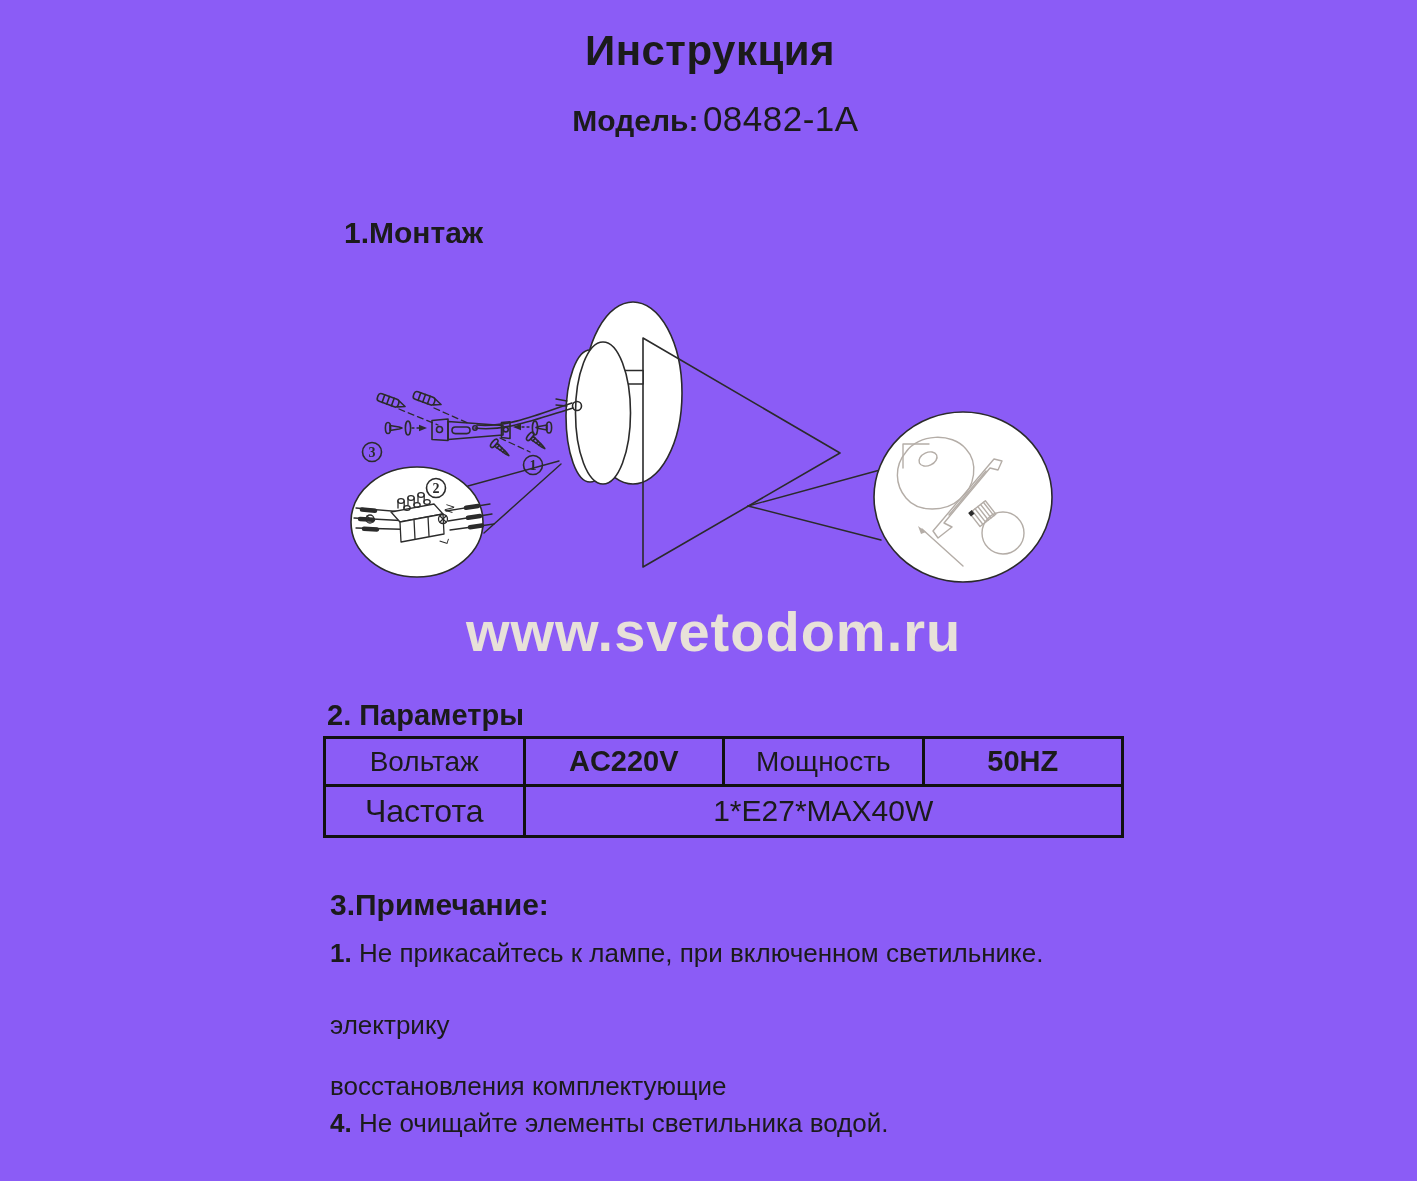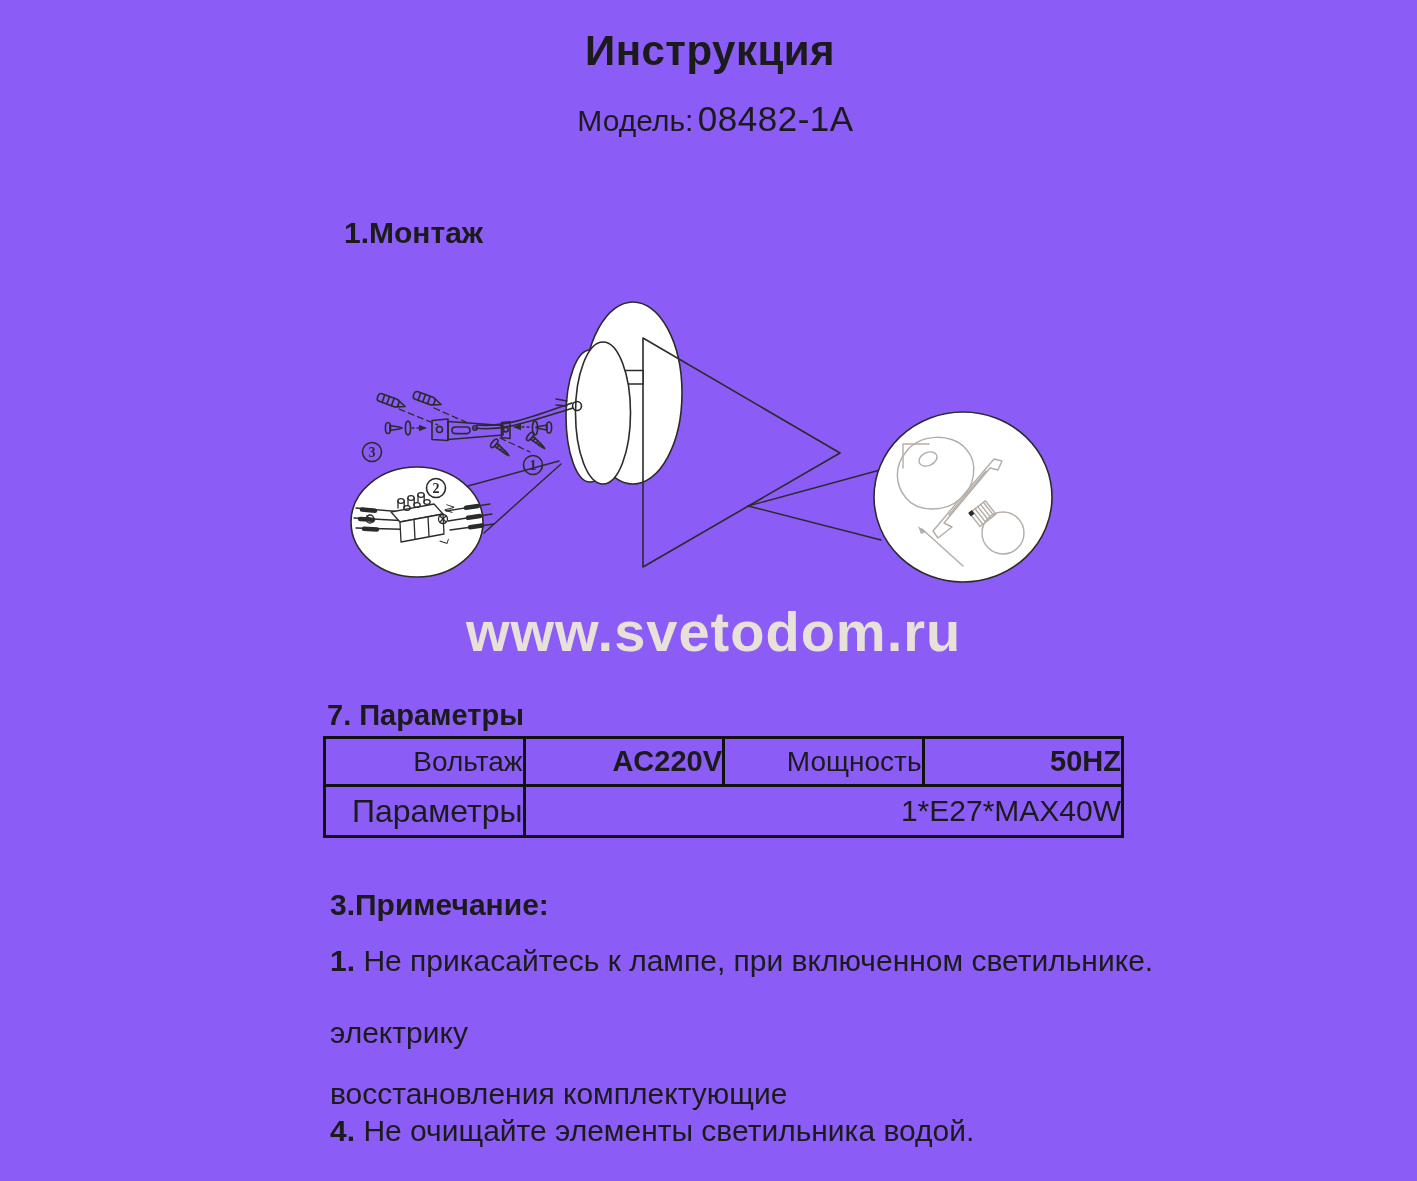--- a/index.html
+++ b/index.html
@@ -1,35 +1,35 @@
 <!DOCTYPE html>
 <html><head>
 <meta charset="utf-8">
 <style>
   html,body{margin:0;padding:0;background:#ffffff;}
   .page{position:relative;width:1417px;height:1181px;background:#8b5cf6;overflow:hidden;
         font-family:"Liberation Sans",sans-serif;color:#1b1b1b;}
   .abs{position:absolute;}
   .title{left:0;top:27px;width:1420px;text-align:center;font-size:42px;font-weight:bold;letter-spacing:0.5px;}
   .model-line{left:0;top:99px;width:1420px;text-align:center;}
-  .model-label{font-size:30px;font-weight:normal;vertical-align:baseline;margin-left:11px;}
+  .model-label{font-size:30px;font-weight:bold;vertical-align:baseline;margin-left:11px;}
   .model-value{font-size:35px;font-weight:400;letter-spacing:0.5px;vertical-align:baseline;}
   .h1{left:344px;top:216px;font-size:30px;font-weight:bold;}
   .h2{left:327px;top:699px;font-size:29px;font-weight:bold;}
   .h3{left:330px;top:888px;font-size:30px;font-weight:bold;text-align:center;}
   .watermark{left:466px;top:563px;font-size:56px;font-weight:bold;color:#e8e1d9;
              letter-spacing:1px;z-index:1;white-space:nowrap;margin-top:36px;}
   svg.diagram{left:300px;top:280px;z-index:2;}
   table.params{left:323px;top:736px;width:801px;border-collapse:collapse;table-layout:fixed;z-index:3;}
-  table.params td{border:3px solid #111;text-align:right;vertical-align:middle;padding:0;margin-left:9px;}
+  table.params td{border:3px solid #111;text-align:center;vertical-align:middle;padding:0;margin-left:9px;}
   td.lab{font-size:28px;font-weight:400;height:45px;}
   td.val{font-size:29px;font-weight:bold;height:45px;}
   td.lab2{font-size:32px;font-weight:400;height:48px;}
   td.val2{font-size:30px;font-weight:400;height:48px;}
-  .note{font-size:30px;line-height:28px;white-space:nowrap;margin-top:8px;}
+  .note{font-size:26px;line-height:28px;white-space:nowrap;}
   .note b{font-weight:bold;}
   .n1{left:330px;top:939px;}
   .n2a{left:330px;top:981px;}
   .n2b{left:330px;top:1011px;}
   .n3a{left:330px;top:1042px;}
   .n3b{left:330px;top:1072px;}
   .n4{left:330px;top:1109px;}
 </style>
 </head>
 <body>
@@ -205,32 +205,32 @@
             <line x1="990.5" y1="505" x2="990.5" y2="522"></line>
           </g>
           <path d="M922,529 L963,566"></path>
           <path d="M918,526 L926,532 L921,534 Z" fill="#b4ada7" stroke="none"></path>
         </g>
         <rect x="972" y="504" width="4.5" height="4.5" fill="#2b2b2b" stroke="none" transform="rotate(-38 983 514)"></rect>
       </g>
     </g>
   </svg>
 
-  <div class="abs h2">7. Параметры</div>
+  <div class="abs h2">2. Параметры</div>
 
   <table class="abs params">
     <tbody>
         <tr>
       <td class="lab">Вольтаж</td>
       <td class="val">AC220V</td>
       <td class="lab">Мощность</td>
       <td class="val">50HZ</td>
     </tr>
     <tr>
-      <td class="lab2">Параметры</td>
+      <td class="lab2">Частота</td>
       <td class="val2" colspan="3">1*E27*MAX40W</td>
     </tr>
   </tbody>
     </table>
 
   <div class="abs h3">3.Примечание:</div>
 
   <div class="abs note n1">
     <b>1.</b> <span>Не прикасайтесь к лампе, при включенном светильнике.</span>
   </div>

